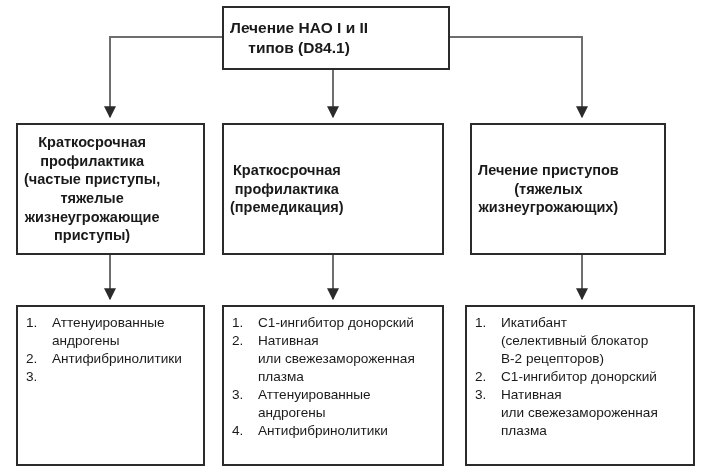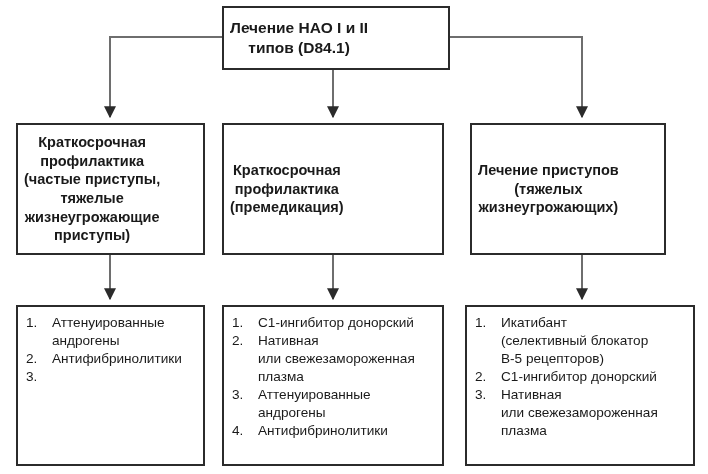--- a/index.html
+++ b/index.html
@@ -196,21 +196,21 @@
       </li>
     </ol>
   </div>
 
   <div class="node listbox" id="node-list-3">
     <ol>
       <li>
         <span class="num">1.</span>
         <span class="item-text">Икатибант
 (селективный блокатор
-В-5 рецепторов)</span>
+В-2 рецепторов)</span>
       </li>
       <li>
         <span class="num">2.</span>
         <span class="item-text">С1-ингибитор донорский</span>
       </li>
       <li>
         <span class="num">3.</span>
         <span class="item-text">Нативная
 или свежезамороженная
 плазма</span>

